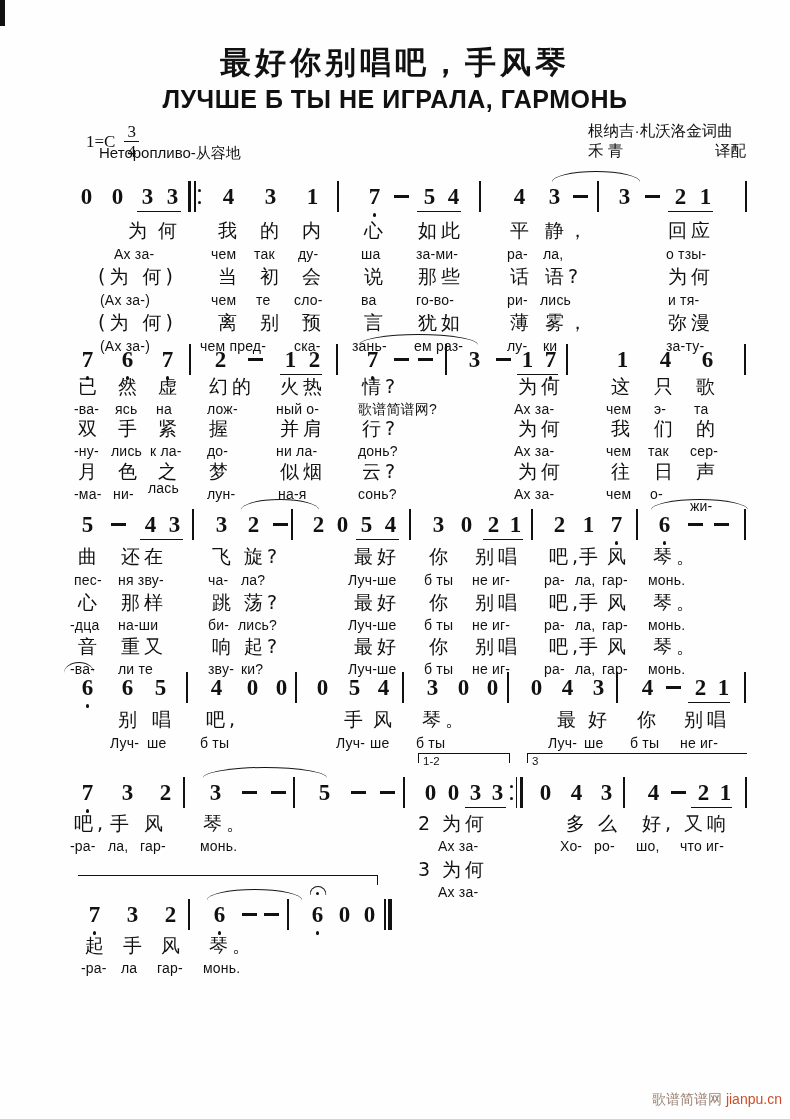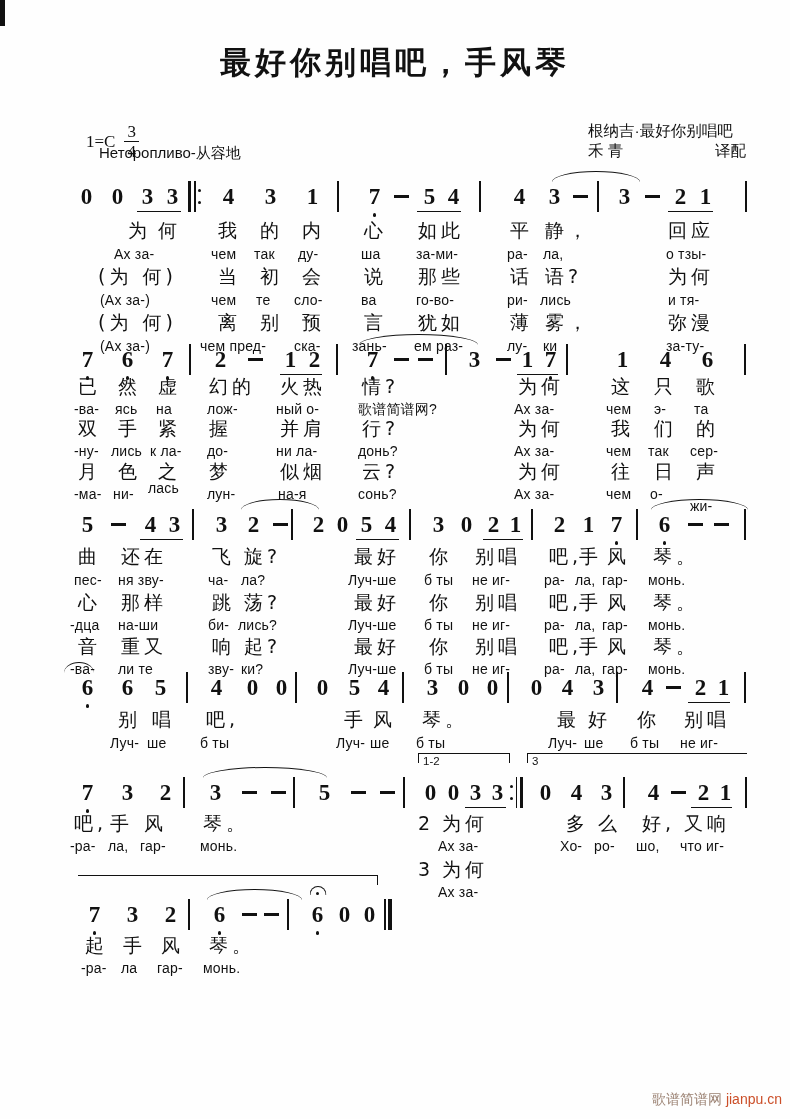--- a/index.html
+++ b/index.html
@@ -37,33 +37,34 @@
   .lyr{position:absolute;white-space:pre}
   .cn{font:19px/21px "DejaVu Sans",sans-serif;letter-spacing:4px}
   .ru{font:14px/16px "Liberation Sans",sans-serif;letter-spacing:.2px}
 </style>
 </head>
 <body>
 
 <div class="sheet">
   <div class="scan-artifact"></div>
   <div class="title-cn">最好你别唱吧，手风琴</div>
+  <div class="title-ru">ЛУЧШЕ Б ТЫ НЕ ИГРАЛА, ГАРМОНЬ</div>
 
   <div class="keysig">
     <span class="tonic">1=C</span>
     <span class="meter">
       <span class="num">3</span>
       <span class="den">4</span>
     </span>
   </div>
 
   <div class="tempo">Неторопливо-从容地</div>
 
   <div class="credits">
-    <div>根纳吉·最好你别唱吧</div>
+    <div>根纳吉·札沃洛金词曲</div>
     <div class="row2">
       <span>禾  青</span>
       <span>译配</span>
     </div>
   </div>
 
   <div id="score">
       <div class="system" style="top: 184px;">
         <span class="note" style="left: 79px;">0</span>
         <span class="note" style="left: 110px;">0</span>

